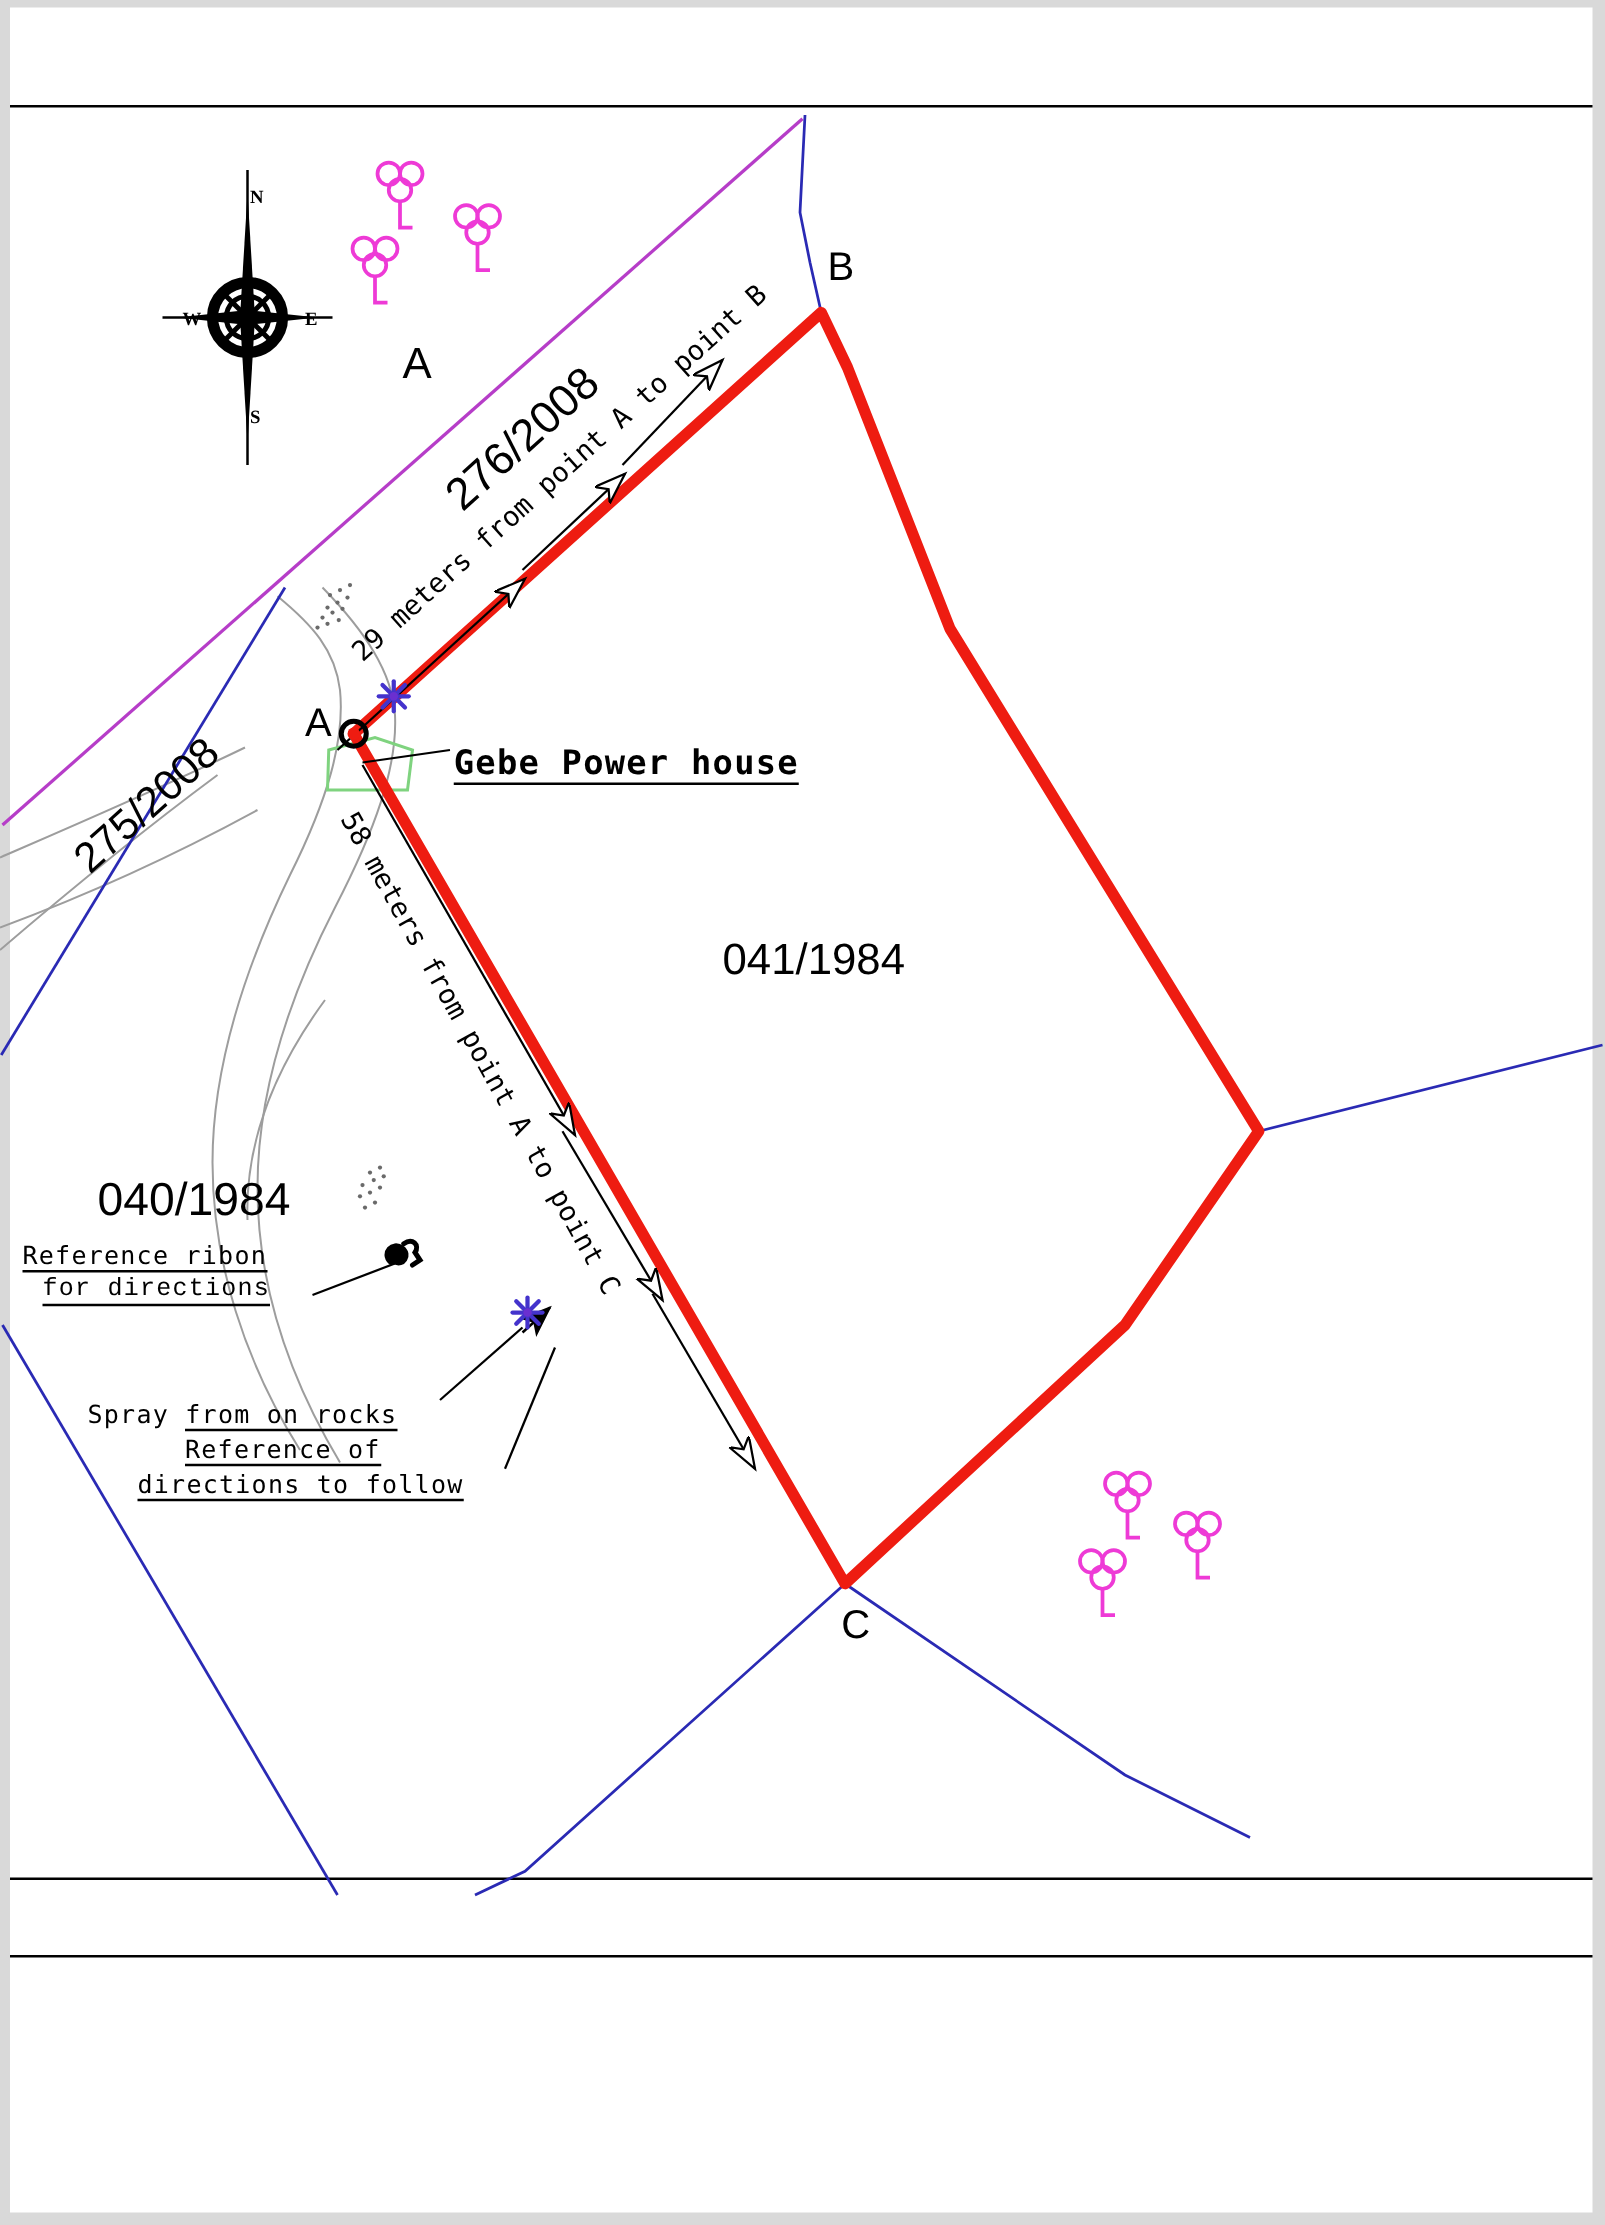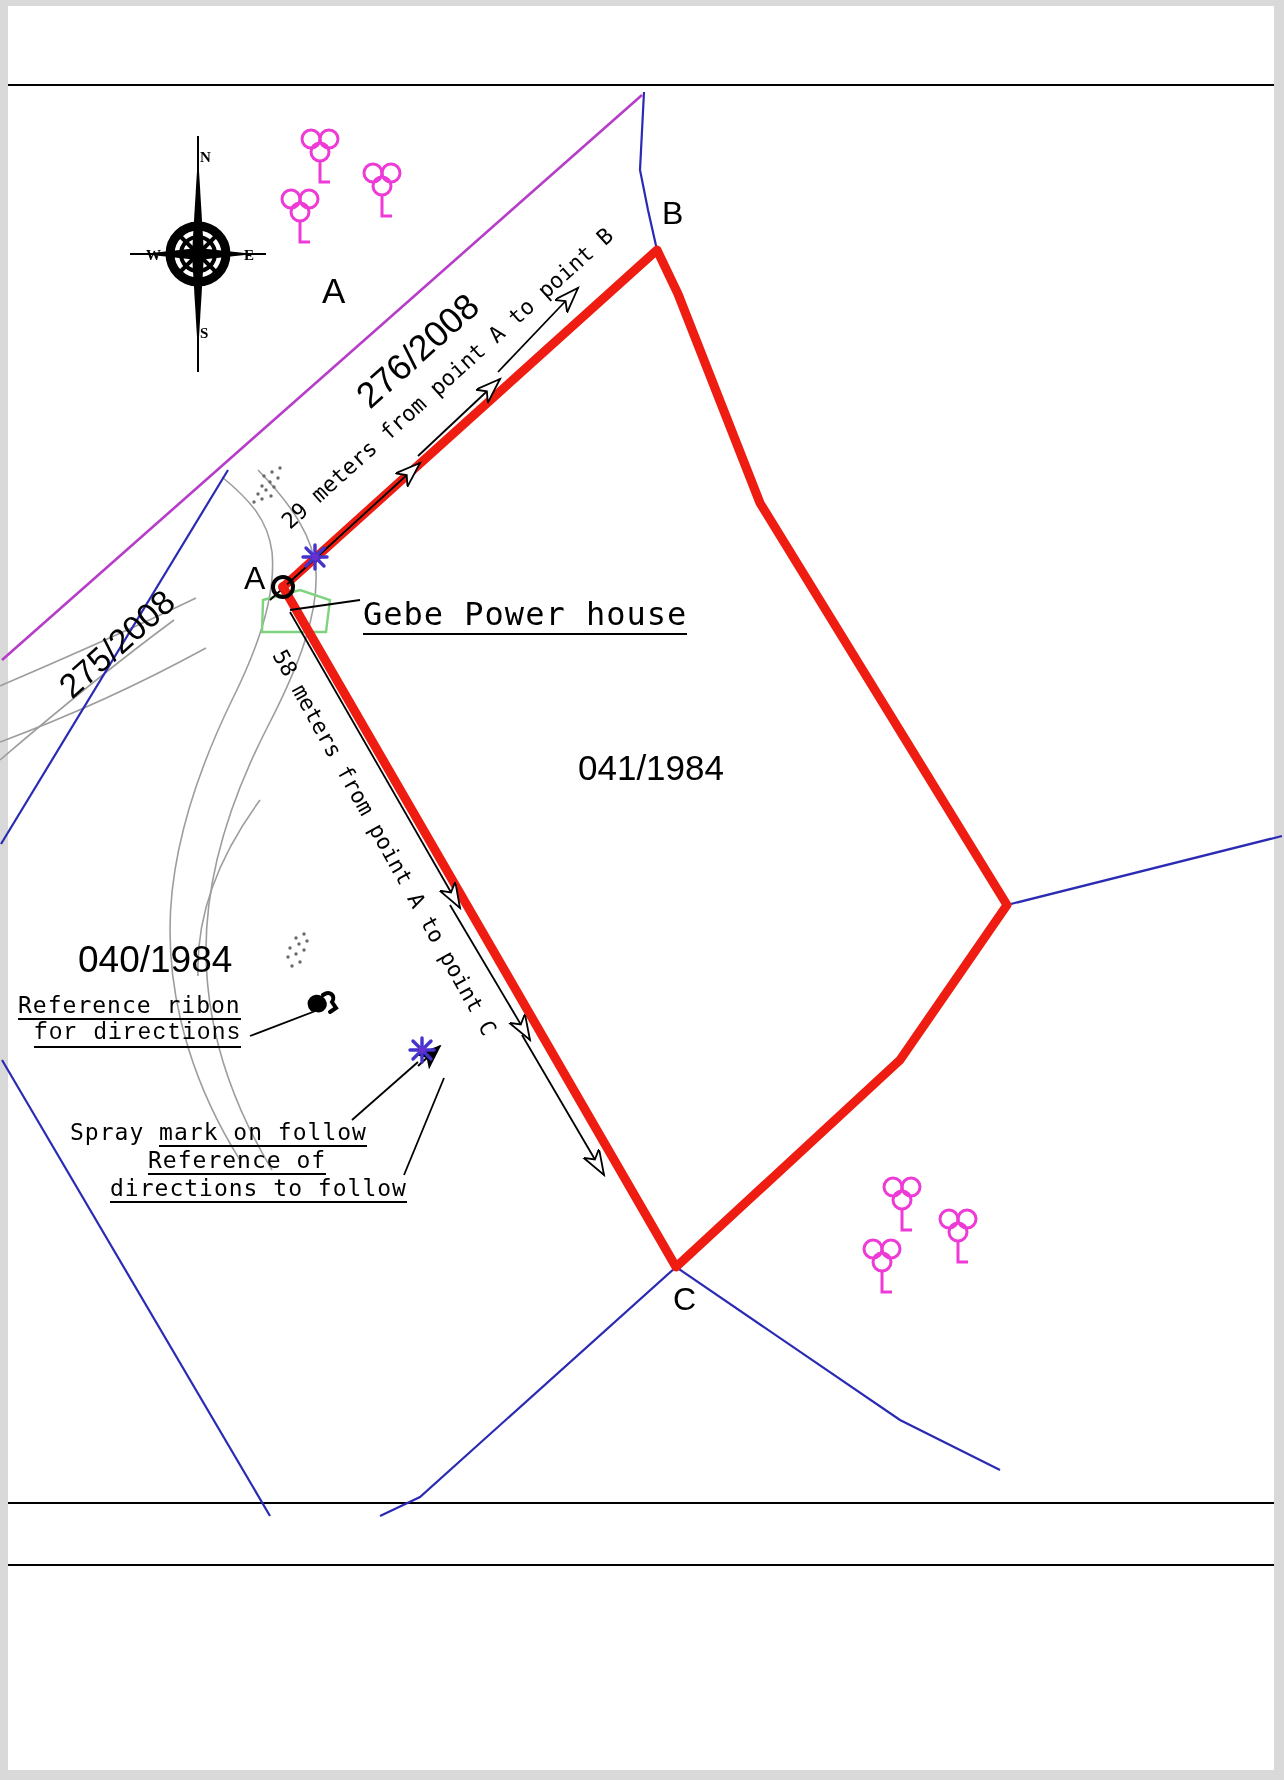--- a/index.html
+++ b/index.html
@@ -27,21 +27,21 @@
   .sheet-frame2{
     position:absolute;left:8px;top:1504px;width:1266px;height:62px;
     border-bottom:2px solid #000;
     box-sizing:border-box;pointer-events:none;
   }
   svg.map{position:absolute;left:0;top:0;width:1284px;height:1780px;}
 
   .lbl{position:absolute;white-space:pre;color:#000;}
   .lbl-parcel{font-size:35px;font-family:"Liberation Sans",sans-serif;letter-spacing:0px;}
   .lbl-point{font-size:32px;font-family:"Liberation Sans",sans-serif;}
-  .lbl-mono{font-family:"DejaVu Sans Mono",monospace;font-size:23px;letter-spacing:1px;}
+  .lbl-mono{font-family:"DejaVu Sans Mono",monospace;font-size:20px;letter-spacing:1px;}
   .u{border-bottom:2px solid #000;}
 </style>
 </head>
 <body>
 
 <div id="page">
 
   <div class="band left"></div>
   <div class="band right"></div>
   <div class="band top"></div>
@@ -214,23 +214,23 @@
 
 
   <div class="lbl lbl-parcel" style="left:578px;top:748px;">041/1984</div>
 
   <div class="lbl lbl-parcel" style="left:78px;top:912px;font-size:37px;margin-top:27px;">040/1984</div>
 
   <div class="lbl lbl-point" style="left:244px;top:560px;">A</div>
   <div class="lbl lbl-point" style="left:662px;top:195px;">B</div>
   <div class="lbl lbl-point" style="left:673px;top:1281px;">C</div>
 
-  <div class="lbl lbl-mono u" style="left:363px;top:595px;font-size:32px;">Gebe Power house</div>
+  <div class="lbl lbl-mono u" style="left:363px;top:595px;font-size:27px;font-weight:bold;">Gebe Power house</div>
 
   <div class="lbl lbl-mono u" style="left:18px;top:992px;">Reference ribon</div>
   <div class="lbl lbl-mono u" style="left:34px;top:1020px;font-family:Liberation Mono, monospace;">for directions</div>
 
-  <div class="lbl lbl-mono" style="left:70px;top:1119px;">Spray <span class="u">mark on follow</span></div>
+  <div class="lbl lbl-mono" style="left:70px;top:1119px;">Spray <span class="u">from on rocks</span></div>
 
   <div class="lbl lbl-mono u" style="left:148px;top:1147px;">Reference of</div>
   <div class="lbl lbl-mono u" style="left:110px;top:1175px;">directions to follow</div>
 
 </div>
 
 </body></html>

